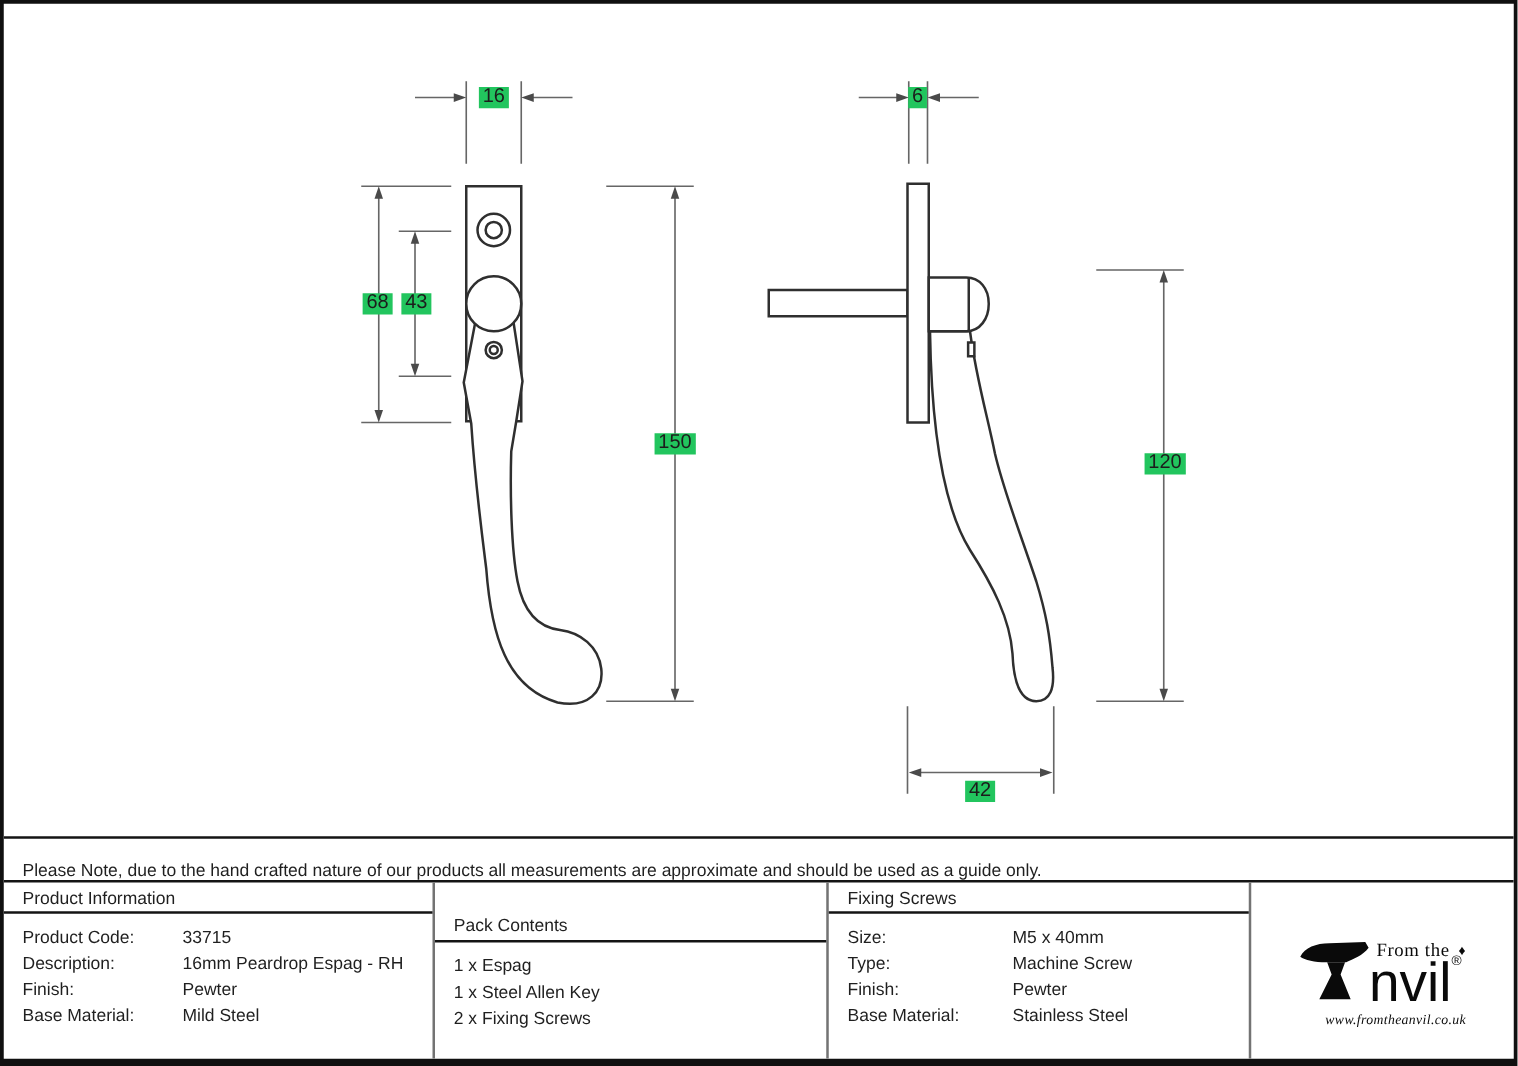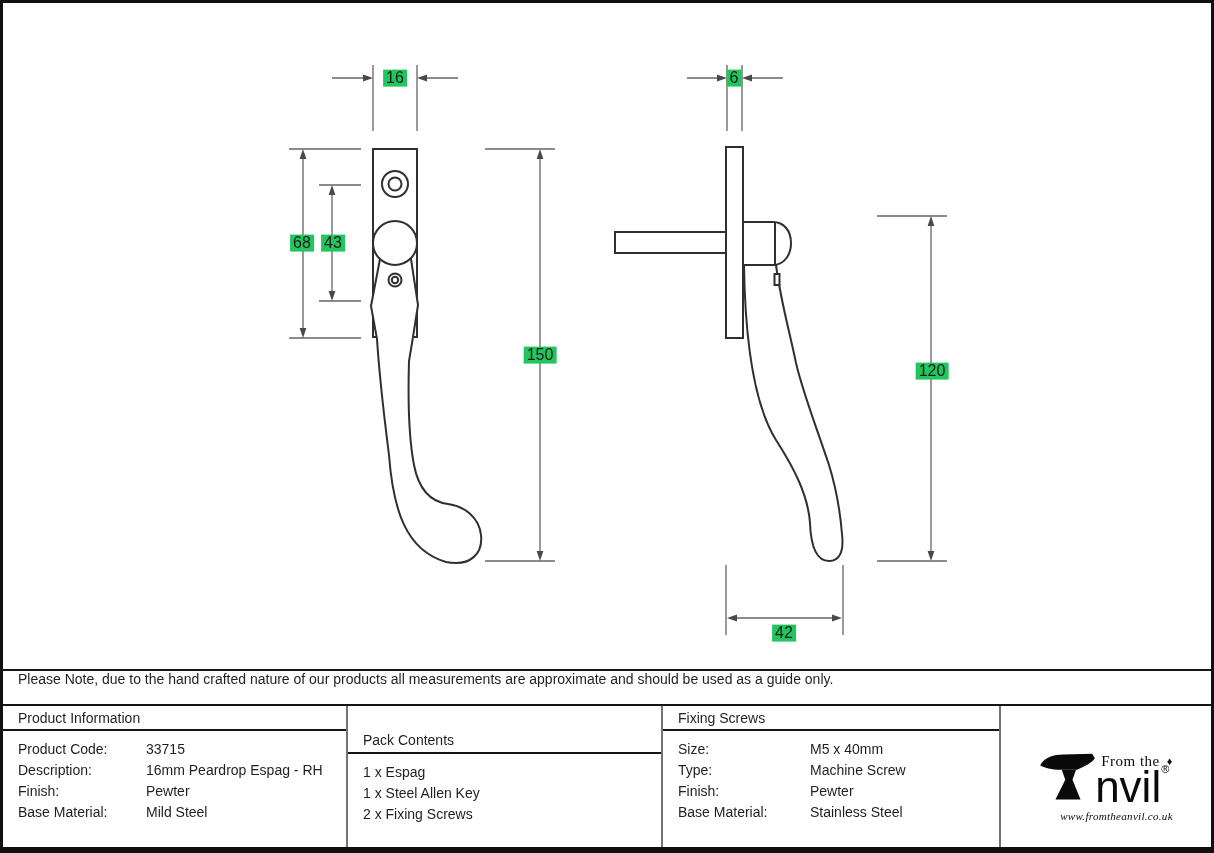--- a/index.html
+++ b/index.html
@@ -25,21 +25,21 @@
     background:#22c55e;
     padding:0 3px;
     line-height:1.05;
     white-space:nowrap;
   }
   
   .bottom{position:absolute;left:0;bottom:0;width:1208px;height:178px;display:flex;flex-direction:column;}
   .note-row{
     height:37px;box-sizing:border-box;
     border-top:2px solid #141414;border-bottom:2px solid #141414;
-    display:flex;align-items:flex-start;
+    display:flex;align-items:flex-end;
     padding-left:15px;font-size:14px;
   }
   .grid{flex:1;display:flex;min-height:0;}
   .col{box-sizing:border-box;border-right:2px solid #737373;display:flex;flex-direction:column;}
   .col.c1{width:345px;}
   .col.c2{width:315px;justify-content:center;}
   .col.c3{width:338px;}
   .col.c4{flex:1;border-right:none;align-items:center;justify-content:center;}
   .col-header{
     height:25px;box-sizing:border-box;flex:none;

